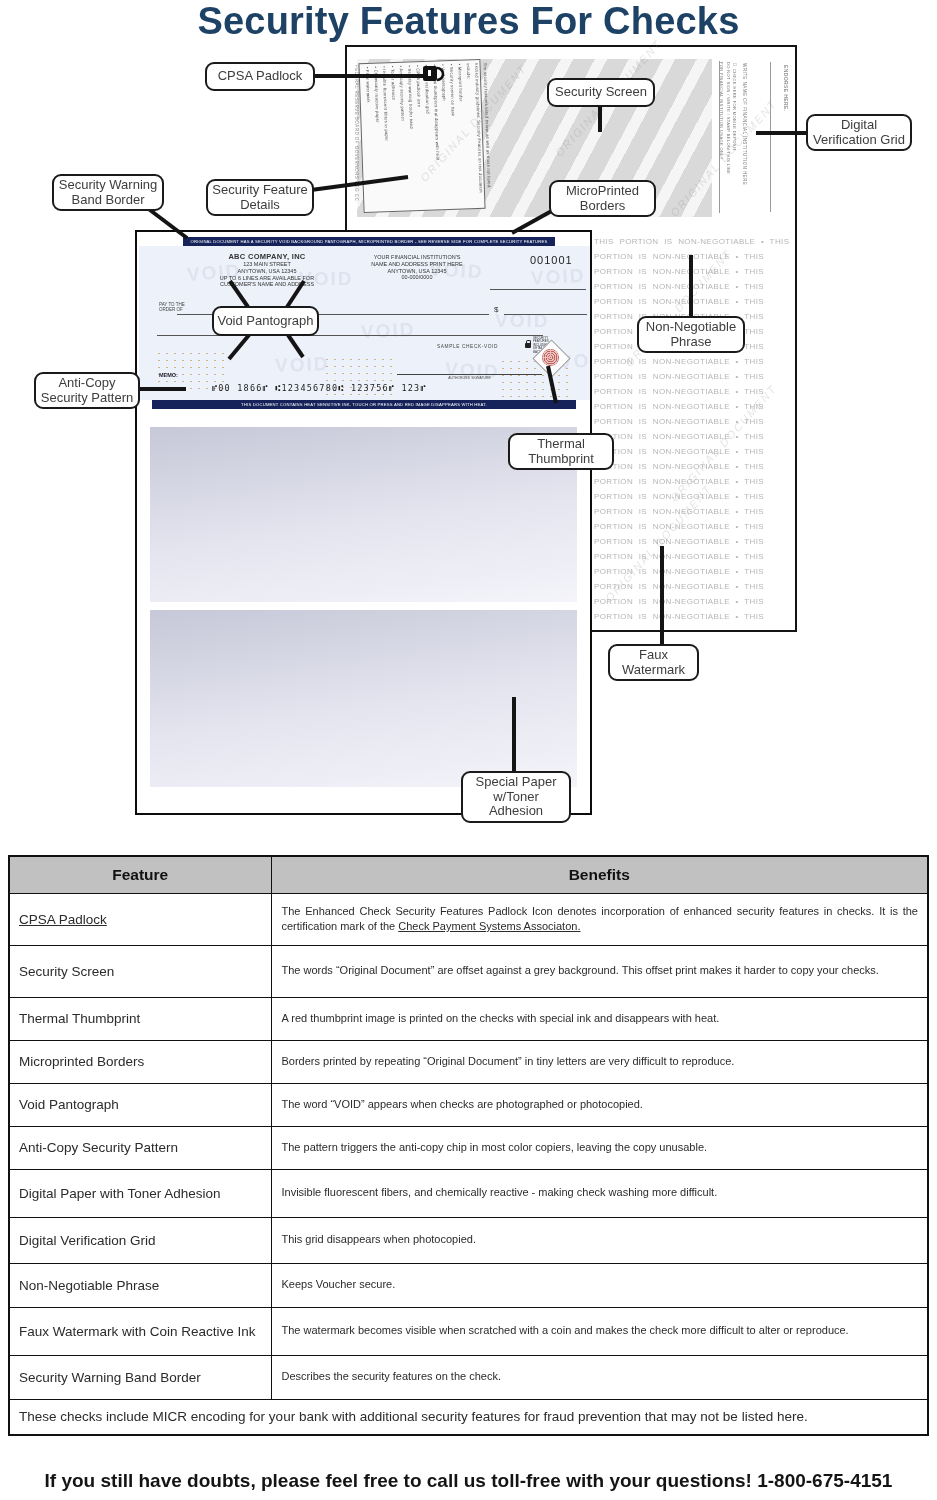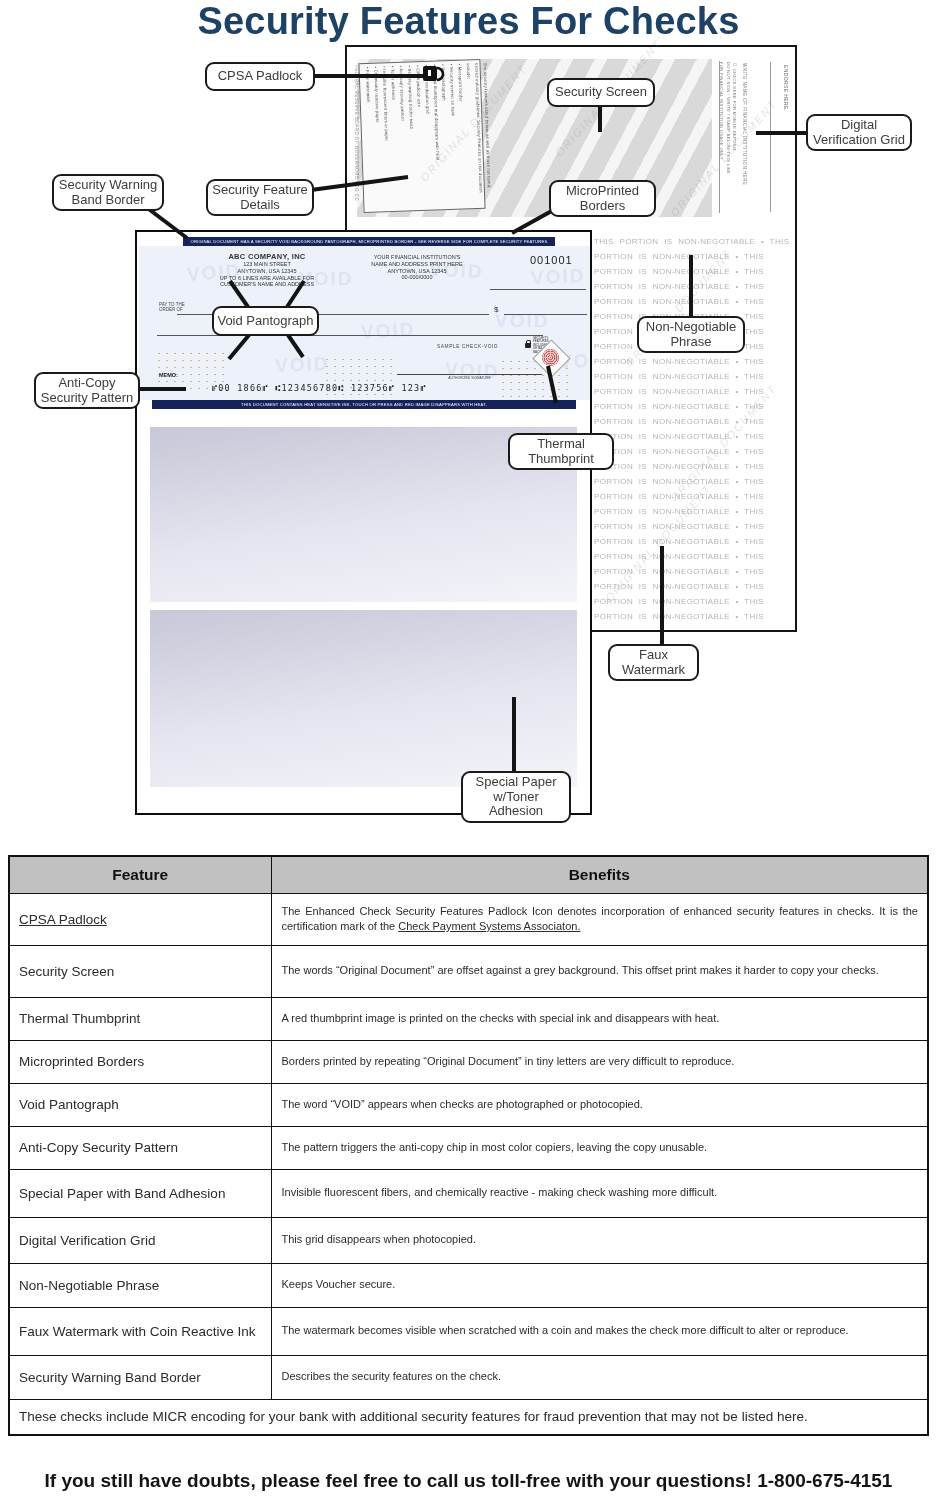--- a/index.html
+++ b/index.html
@@ -266,21 +266,21 @@
         </tr>
         <tr>
           <td class="feature" style="height: 43px;">Void Pantograph</td>
           <td class="benefit">The word “VOID” appears when checks are photographed or photocopied.</td>
         </tr>
         <tr>
           <td class="feature" style="height: 43px;">Anti-Copy Security Pattern</td>
           <td class="benefit">The pattern triggers the anti-copy chip in most color copiers, leaving the copy unusable.</td>
         </tr>
         <tr>
-          <td class="feature" style="height: 48px;">Special Paper with Band Adhesion</td>
+          <td class="feature" style="height: 48px;">Digital Paper with Toner Adhesion</td>
           <td class="benefit">Invisible fluorescent fibers, and chemically reactive - making check washing more difficult.</td>
         </tr>
         <tr>
           <td class="feature" style="height: 46px;">Digital Verification Grid</td>
           <td class="benefit">This grid disappears when photocopied.</td>
         </tr>
         <tr>
           <td class="feature" style="height: 44px;">Non-Negotiable Phrase</td>
           <td class="benefit">Keeps Voucher secure.</td>
         </tr>

